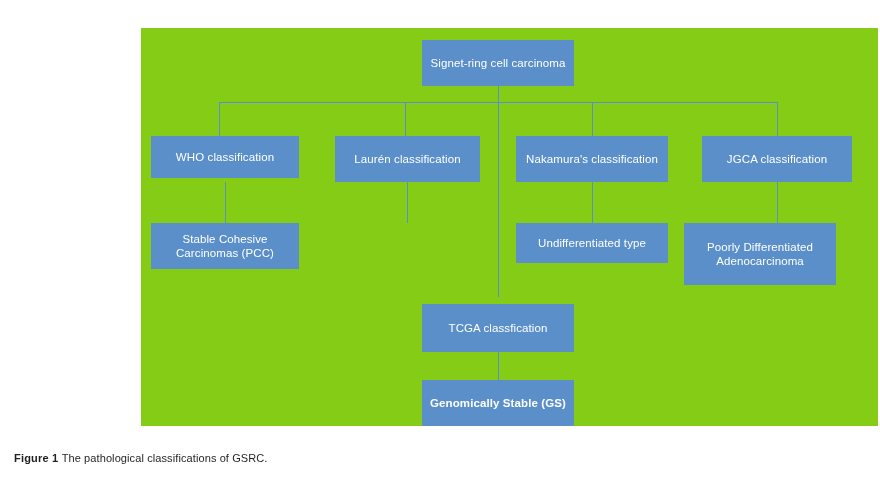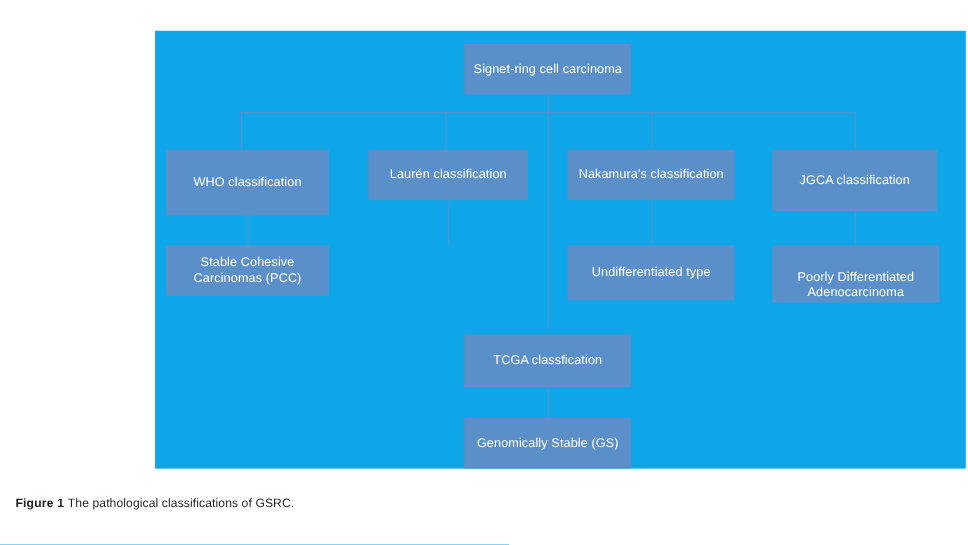--- a/index.html
+++ b/index.html
@@ -19,21 +19,21 @@
     top: 0;
     width: 880px;
     height: 495px;
   }
   #diagram-canvas {
     position: absolute;
     left: 141px;
     top: 28px;
     width: 737px;
     height: 398px;
-    background: #0ea5e9;
+    background: #84cc16;
   }
   .node {
     position: absolute;
     box-sizing: border-box;
     background: #5b8fc9;
     color: #ffffff;
     font-size: 11.5px;
     line-height: 14px;
     text-align: center;
     display: flex;
@@ -84,55 +84,55 @@
 
     <div class="connector h-line" style="left:78px; top:74px; width:558px;"></div>
 
     <div class="connector v-line" style="left:78px; top:74px; height:34px;"></div>
     <div class="connector v-line" style="left:264px; top:74px; height:34px;"></div>
     <div class="connector v-line" style="left:451px; top:74px; height:34px;"></div>
     <div class="connector v-line" style="left:636px; top:74px; height:34px;"></div>
 
     <div class="connector v-line" style="left:357px; top:74px; height:195px;"></div>
 
-    <div class="node" style="left:10px; top:108px; width:148px; height:60px;">
+    <div class="node" style="left:10px; top:108px; width:148px; height:42px;">
       <span>WHO classification</span>
     </div>
     <div class="node" style="left:194px; top:108px; width:145px; height:46px;">
       <span>Laurén classification</span>
     </div>
     <div class="node" style="left:375px; top:108px; width:152px; height:46px;align-items:center;">
       <span>Nakamura's classification</span>
     </div>
-    <div class="node" style="left:561px; top:108px; width:150px; height:56px;">
+    <div class="node" style="left:561px; top:108px; width:150px; height:46px;">
       <span>JGCA classification</span>
     </div>
 
     <div class="connector v-line" style="left:84px; top:154px; height:41px;"></div>
     <div class="connector v-line" style="left:266px; top:154px; height:41px;"></div>
     <div class="connector v-line" style="left:451px; top:154px; height:41px;"></div>
     <div class="connector v-line" style="left:636px; top:154px; height:41px;"></div>
 
     <div class="node" style="left:10px; top:195px; width:148px; height:46px;">
       <span>Stable Cohesive Carcinomas (PCC)</span>
     </div>
-    <div class="node" style="left:375px; top:195px; width:152px; height:50px;">
+    <div class="node" style="left:375px; top:195px; width:152px; height:40px;">
       <span>Undifferentiated type</span>
     </div>
-    <div class="node" style="left:561px; top:195px; width:152px; height:52px;align-items:flex-end;">
+    <div class="node" style="left:543px; top:195px; width:152px; height:62px;">
       <span>Poorly Differentiated Adenocarcinoma</span>
     </div>
 
     <div class="node" style="left:281px; top:276px; width:152px; height:48px;">
       <span>TCGA classfication</span>
     </div>
 
     <div class="connector v-line" style="left:357px; top:311px; height:41px;"></div>
 
-    <div class="node" style="left:281px; top:352px; width:152px; height:46px;">
+    <div class="node" style="left:281px; top:352px; width:152px; height:46px;font-weight:bold;">
       <span>Genomically Stable (GS)</span>
     </div>
 
   </div>
 
   <div id="caption">
     <span class="cap-label">Figure 1 </span>
     <span class="cap-text">The pathological classifications of GSRC.</span>
   </div>
 

